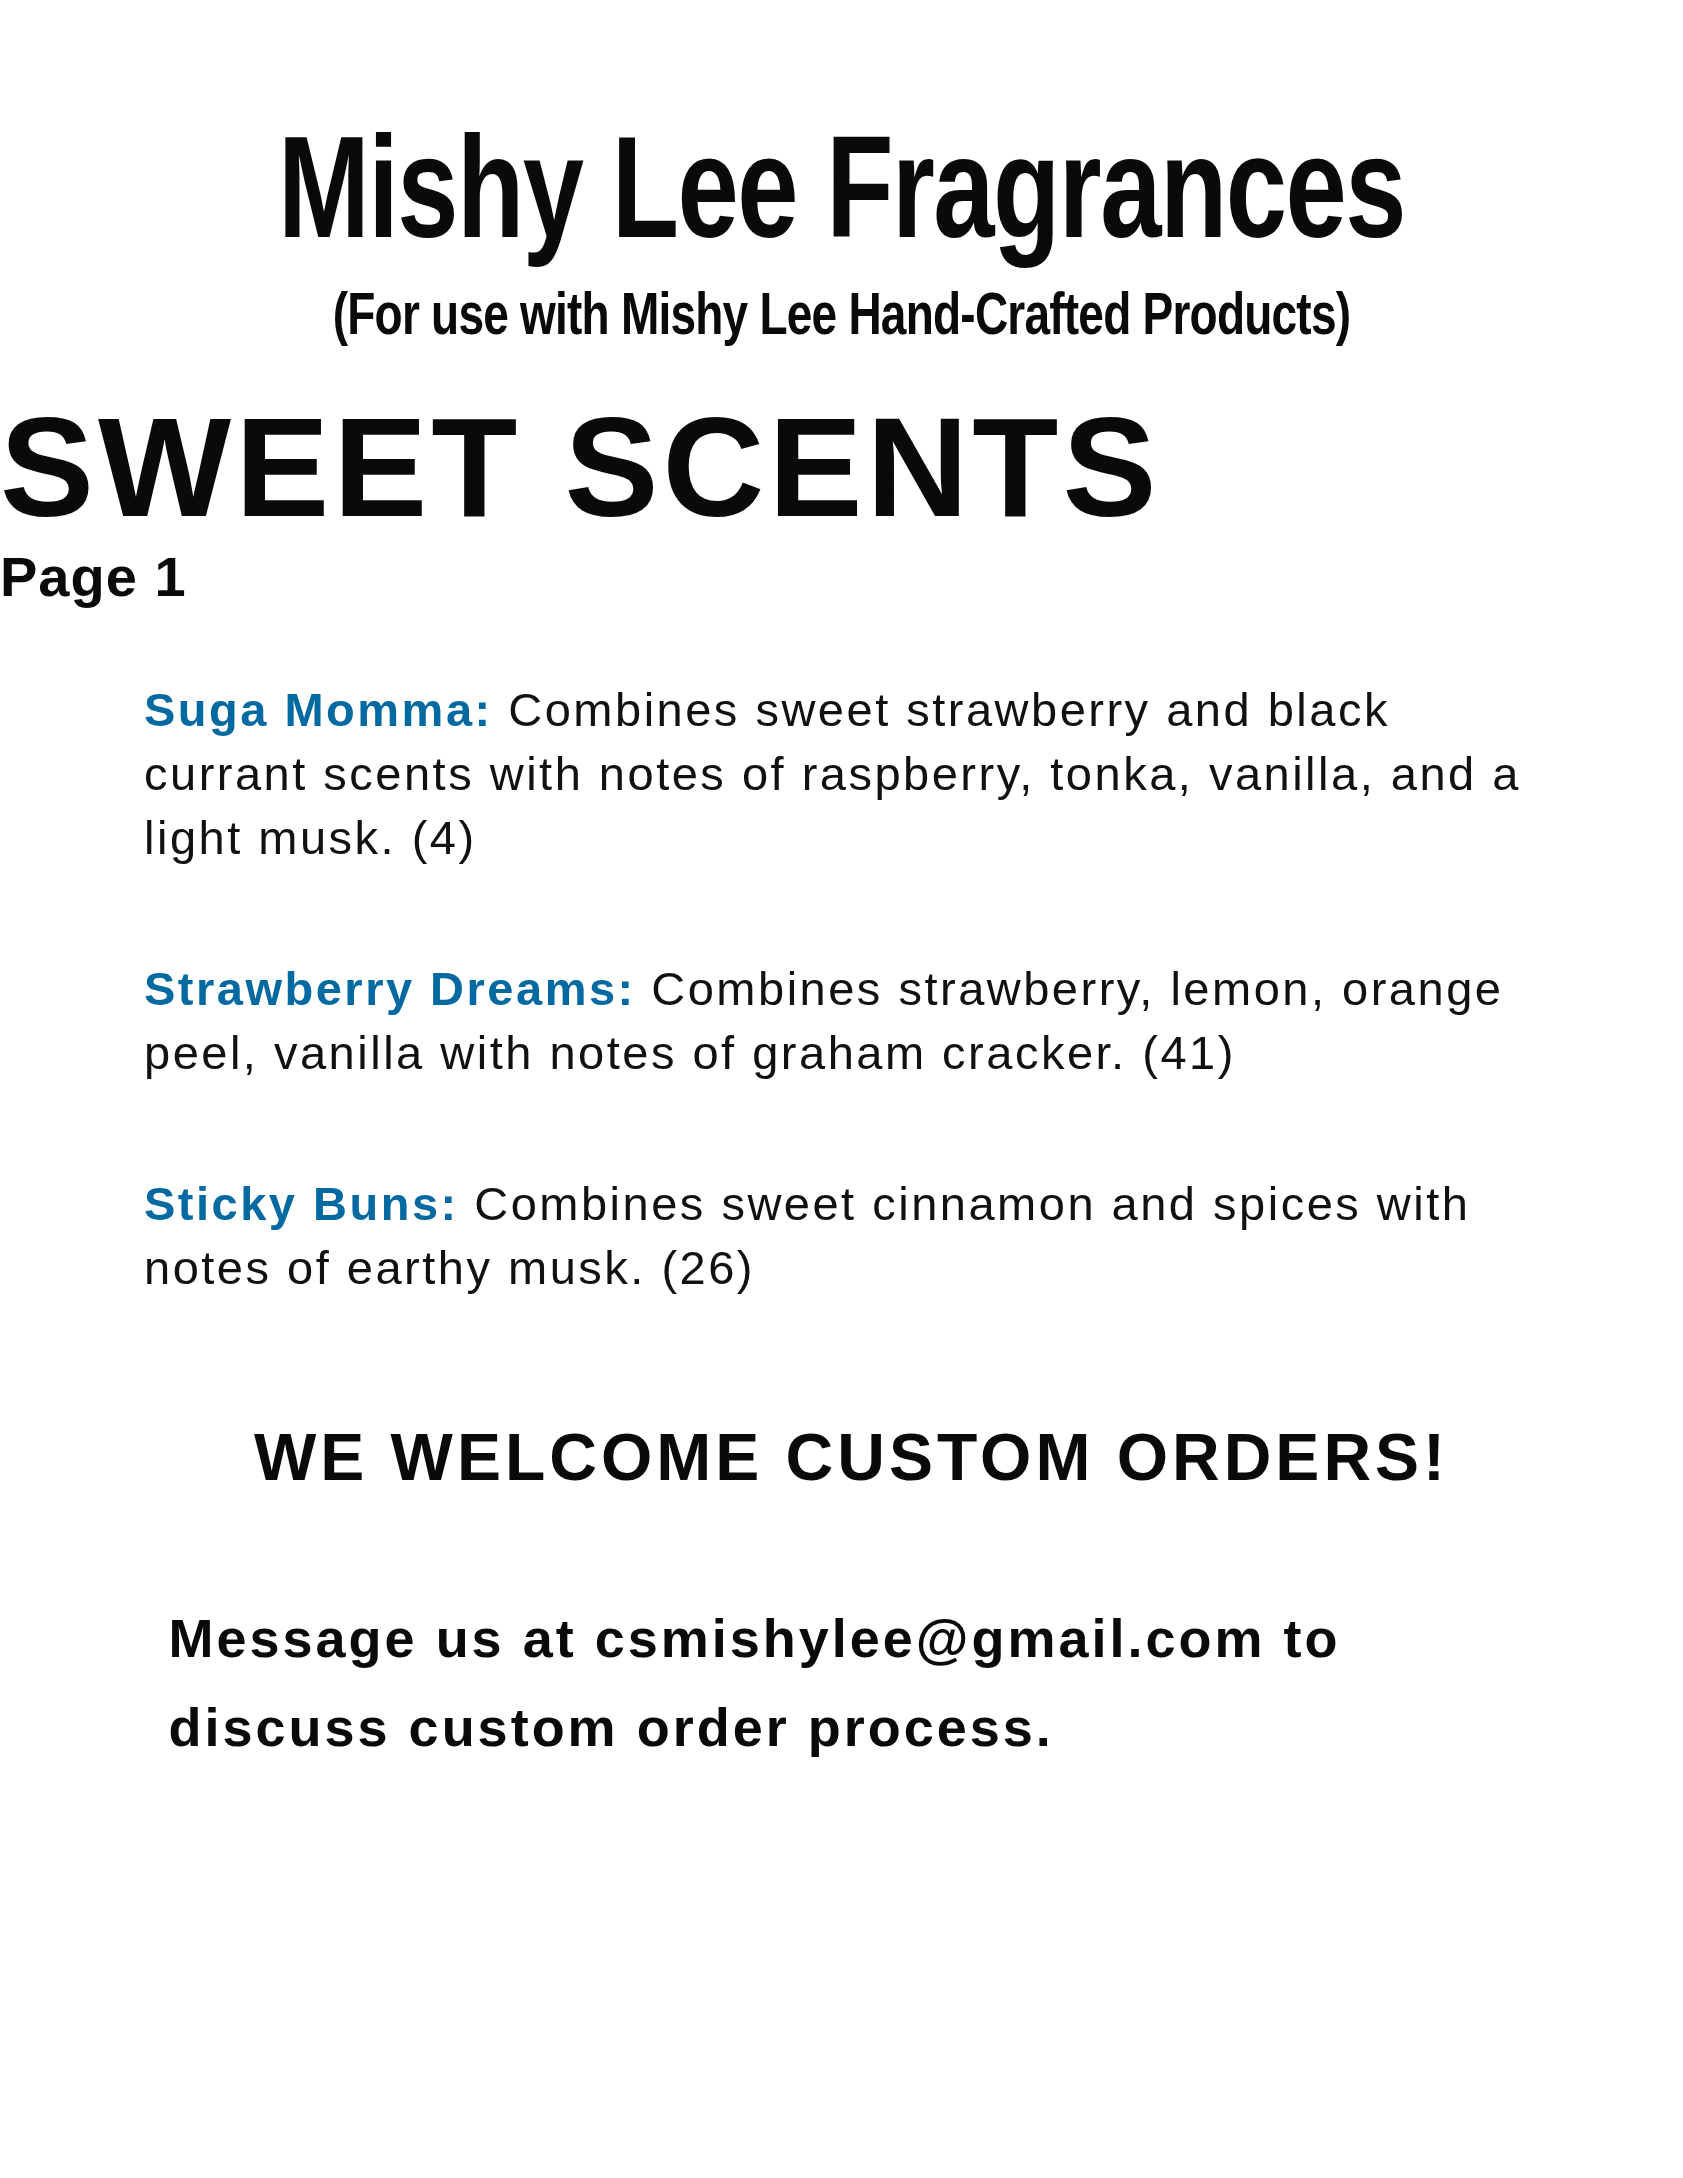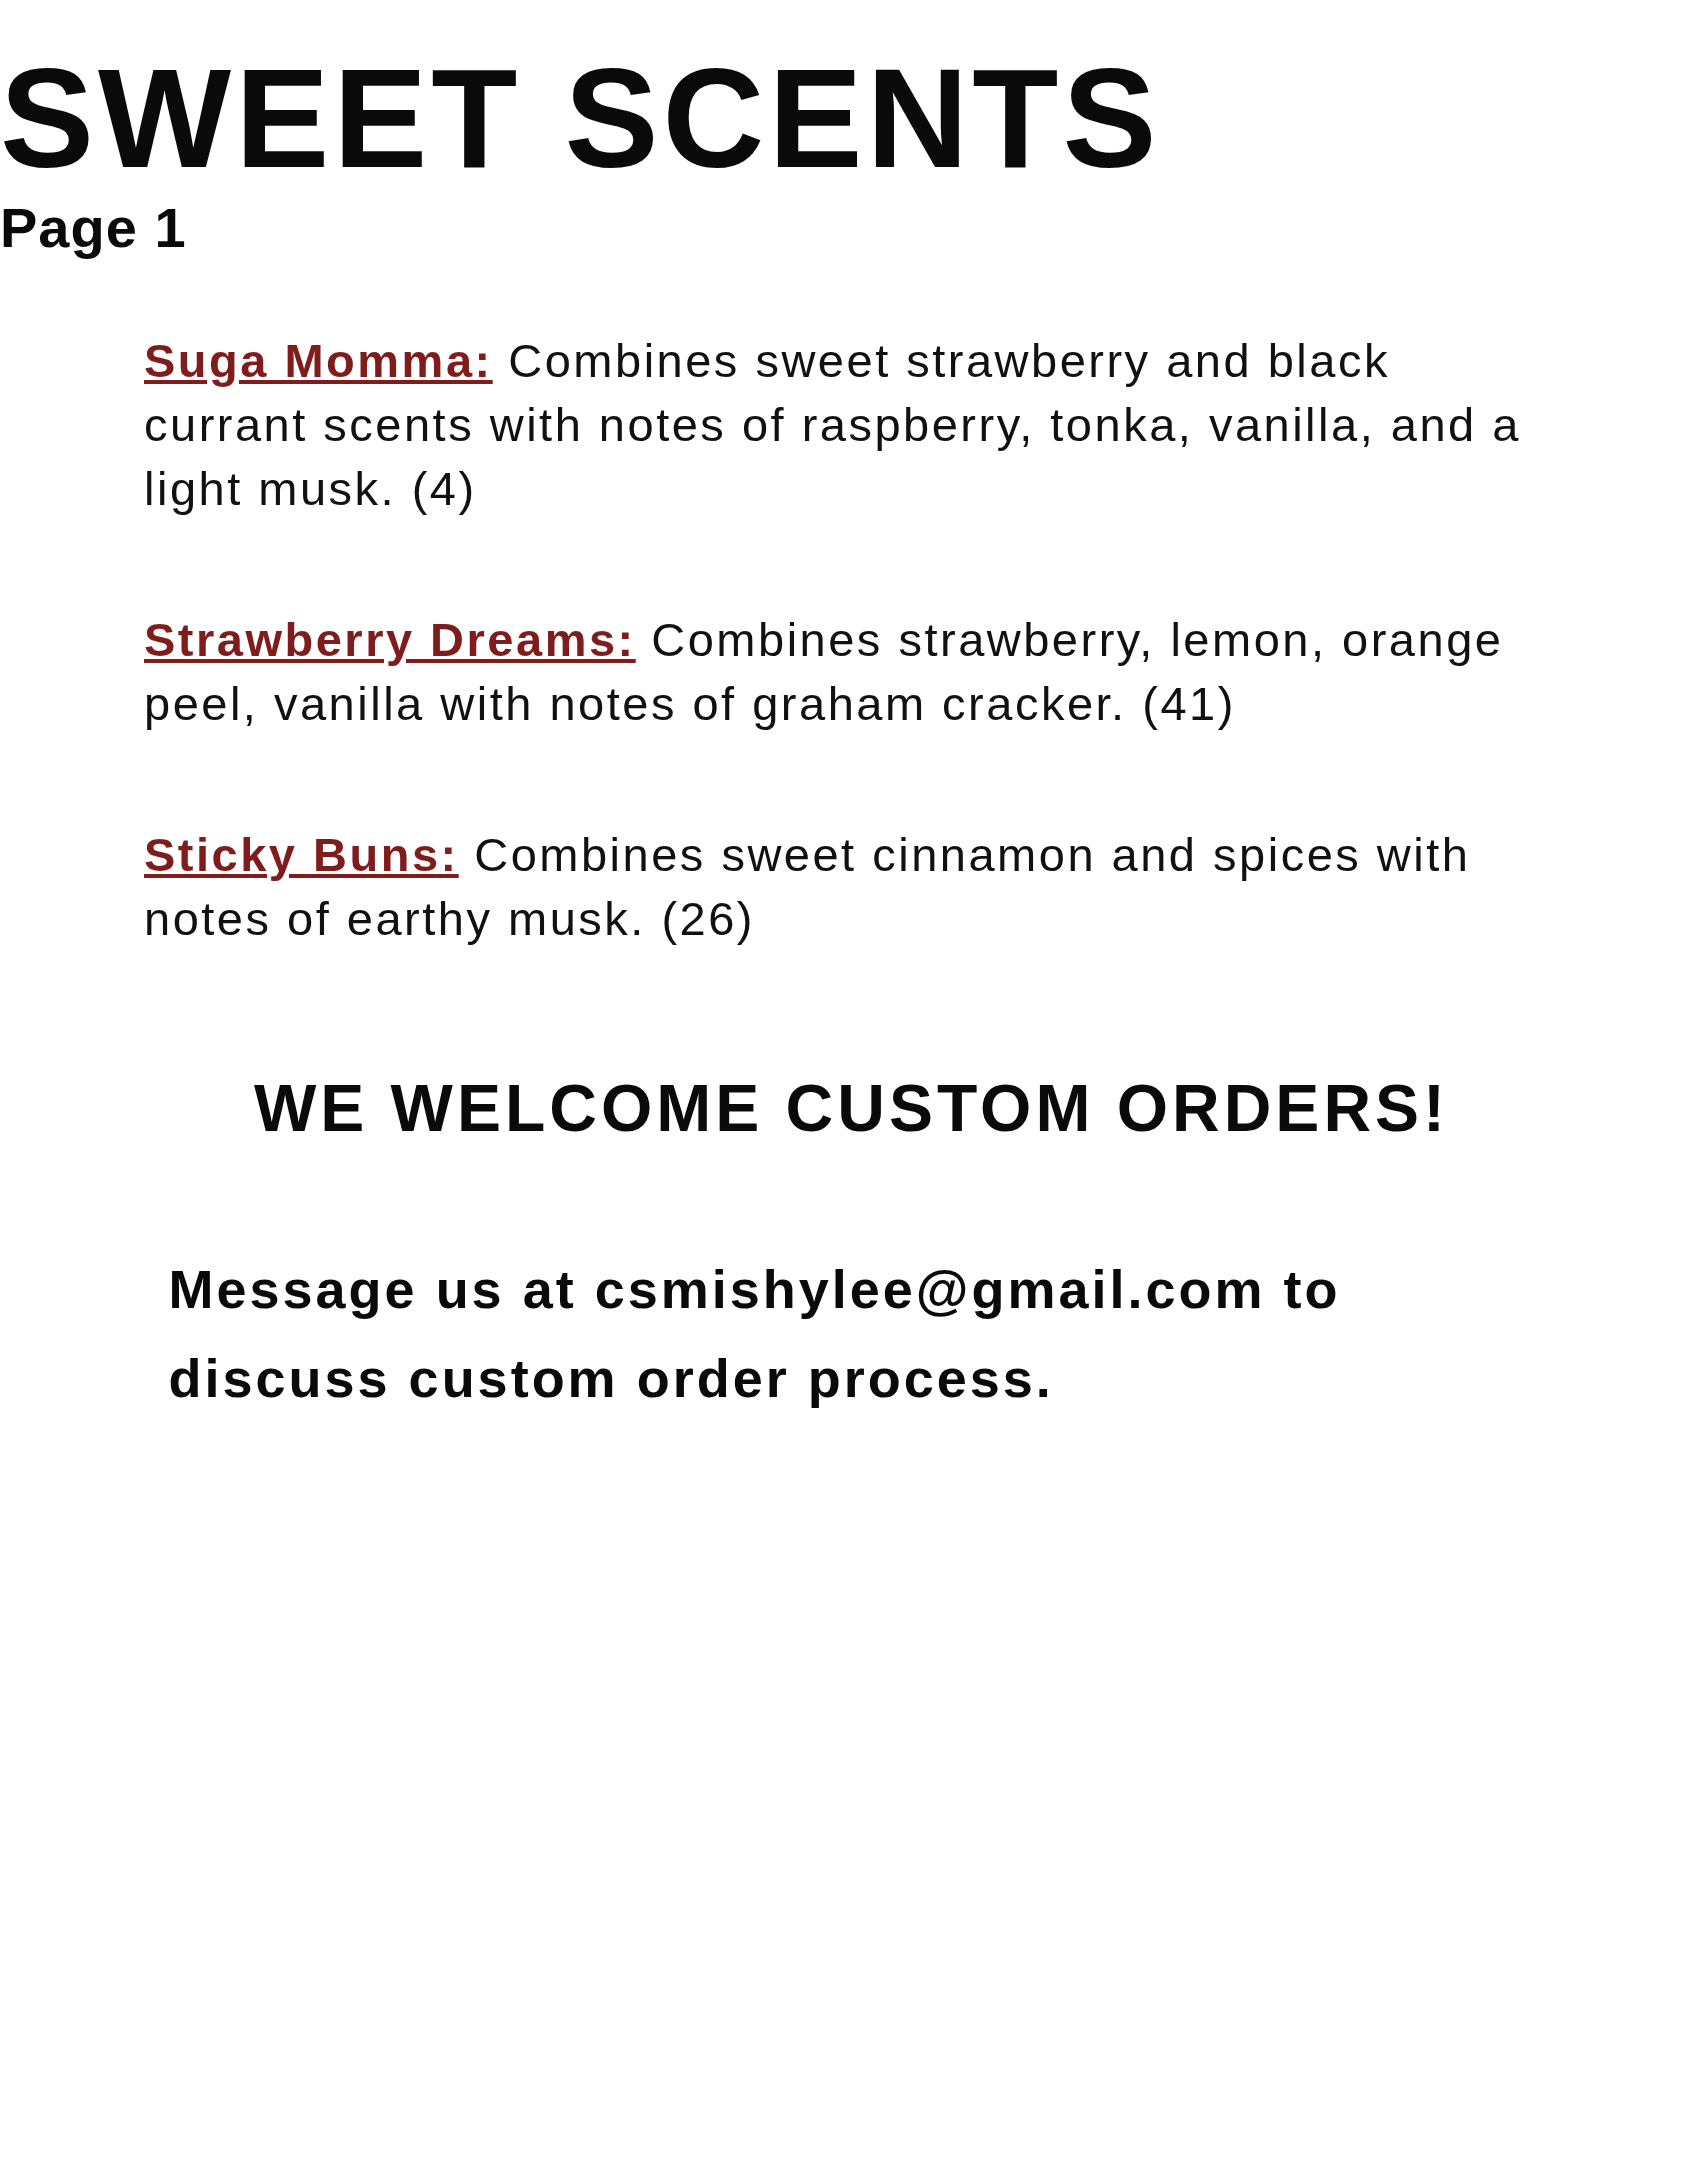--- a/index.html
+++ b/index.html
@@ -63,22 +63,21 @@
   }
   .scent {
     margin: 0 0 87px 0;
     font-size: 47px;
     line-height: 64px;
     letter-spacing: 2.5px;
     color: #111111;
   }
   .scent-name {
     font-weight: bold;
-    color: #7f1d1d;
-    text-decoration: underline;
+    color: #0369a1;
   }
   
   .custom-heading {
     margin: 124px 0 0 0;
     text-align: center;
     font-size: 66px;
     line-height: 1;
     font-weight: bold;
     letter-spacing: 4px;
     white-space: nowrap;
@@ -92,20 +91,24 @@
     line-height: 89px;
     font-weight: bold;
     letter-spacing: 3px;
   }
 </style>
 </head>
 <body>
 
 <div class="page">
 
+  <header>
+    <h1 class="brand-title">Mishy Lee Fragrances</h1>
+    <p class="brand-note">(For use with Mishy Lee Hand-Crafted Products)</p>
+  </header>
 
   <section>
     <h2 class="section-title">SWEET SCENTS</h2>
     <p class="page-label">Page 1</p>
   </section>
 
   <main class="scent-list">
 
     <p class="scent">
       <strong class="scent-name">Suga Momma:</strong>

